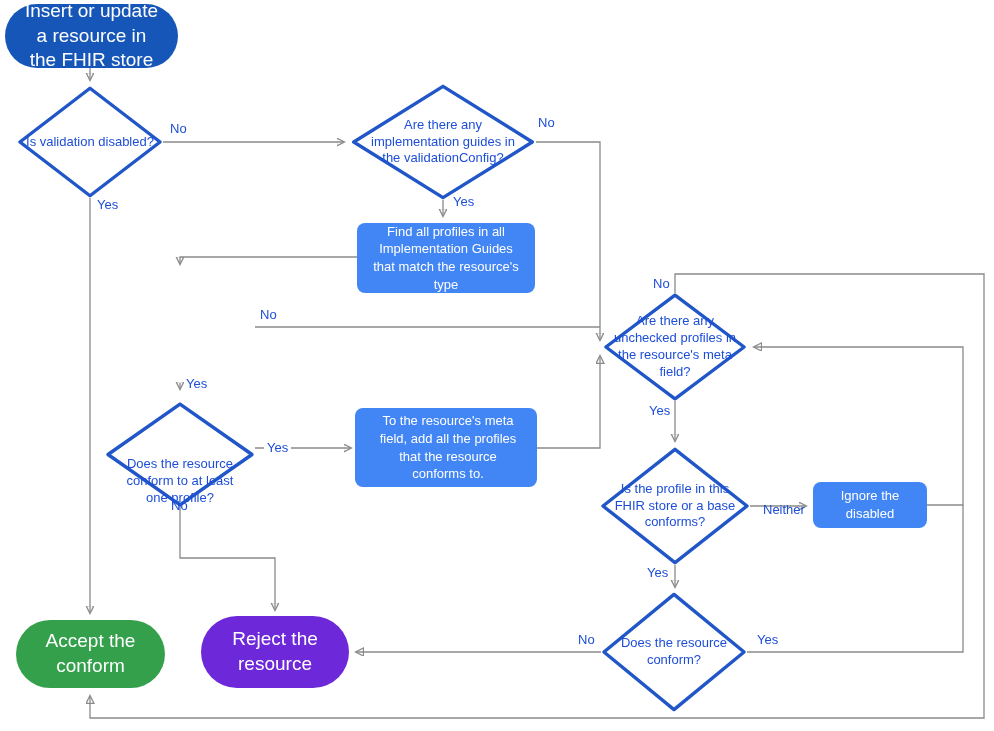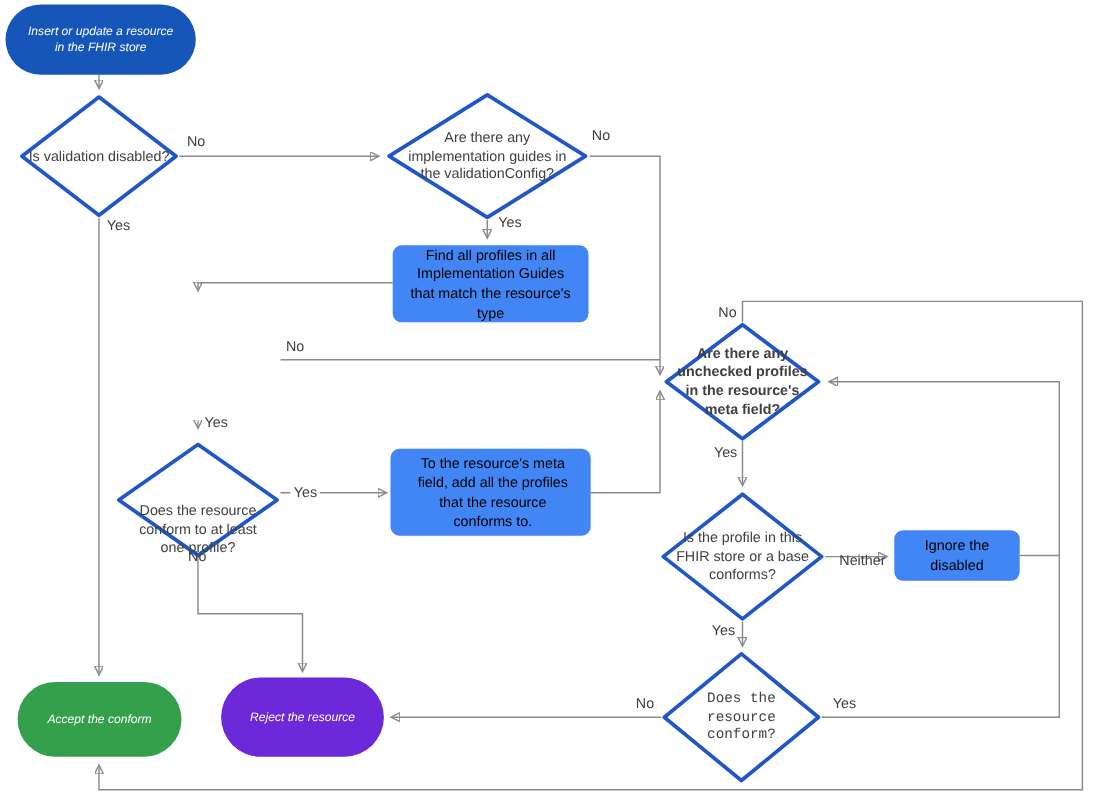--- a/index.html
+++ b/index.html
@@ -2,28 +2,28 @@
 <html><head>
 <meta charset="utf-8">
 <style>
   html,body{margin:0;padding:0;background:#ffffff;}
   .canvas{position:relative;width:994px;height:731px;background:#ffffff;overflow:hidden;
           font-family:"Liberation Sans",sans-serif;}
   .edges{position:absolute;left:0;top:0;width:994px;height:731px;}
   .edges path{fill:none;stroke:#8a8a8a;stroke-width:1.3px;}
   .node{position:absolute;display:flex;align-items:center;justify-content:center;
         text-align:center;box-sizing:border-box;}
-  .stadium{color:#ffffff;font-size:11px;line-height:1.3;padding:8px 18px;font-style:italic;}
-  .process{color:#000000;font-size:13px;line-height:1.35;border-radius:8px;padding:6px 12px;}
+  .stadium{color:#ffffff;font-size:19px;line-height:1.3;padding:8px 18px;}
+  .process{color:#ffffff;font-size:13px;line-height:1.35;border-radius:8px;padding:6px 12px;}
   .diamond{background:transparent;}
   .diamond svg{position:absolute;left:0;top:0;width:100%;height:100%;overflow:visible;}
   .diamond polygon{fill:#ffffff;stroke:#2056c7;stroke-width:3.4px;stroke-linejoin:round;
                    vector-effect:non-scaling-stroke;}
-  .dtext{position:relative;z-index:2;font-size:13px;line-height:1.3;color:#404040;padding:0 14px;}
-  .elabel{position:absolute;font-size:13px;color:#404040;z-index:3;white-space:nowrap;}
+  .dtext{position:relative;z-index:2;font-size:13px;line-height:1.3;color:#1d4ed8;padding:0 14px;}
+  .elabel{position:absolute;font-size:13px;color:#1d4ed8;z-index:3;white-space:nowrap;}
   .elabel.onLine{background:#ffffff;padding:0 3px;}
 </style>
 </head>
 <body>
 
 <div class="canvas">
 
   <svg class="edges">
     <defs>
       <marker id="arr" markerWidth="10" markerHeight="9" refX="7.5" refY="4" orient="auto" markerUnits="userSpaceOnUse">
@@ -81,39 +81,39 @@
   </div>
 
   <div class="node process" style="left:355px;top:408px;width:182px;height:79px;background:#4285F4;padding-left:16px;">
     <span>To the resource's meta field, add all the profiles that the resource conforms to.</span>
   </div>
 
   <div class="node diamond" style="left:603px;top:293px;width:144px;height:108px;">
     <svg viewBox="0 0 100 100" preserveAspectRatio="none">
         <polygon points="50,2 98,50 50,98 2,50"></polygon>
       </svg>
-    <span class="dtext" style="padding:0 8px;font-weight:bold;">Are there any unchecked profiles in the resource's meta field?</span>
+    <span class="dtext" style="padding:0 8px;">Are there any unchecked profiles in the resource's meta field?</span>
   </div>
 
   <div class="node diamond" style="left:600px;top:447px;width:150px;height:118px;">
     <svg viewBox="0 0 100 100" preserveAspectRatio="none">
         <polygon points="50,2 98,50 50,98 2,50"></polygon>
       </svg>
     <span class="dtext" style="padding:0 10px;">Is the profile in this FHIR store or a base conforms?</span>
   </div>
 
   <div class="node process" style="left:813px;top:482px;width:114px;height:46px;background:#4285F4;">
     <span>Ignore the disabled</span>
   </div>
 
   <div class="node diamond" style="left:601px;top:592px;width:146px;height:120px;">
     <svg viewBox="0 0 100 100" preserveAspectRatio="none">
         <polygon points="50,2 98,50 50,98 2,50"></polygon>
       </svg>
-    <span class="dtext" style="padding:0 18px;font-family:Liberation Mono, monospace;">Does the resource conform?</span>
+    <span class="dtext" style="padding:0 18px;">Does the resource conform?</span>
   </div>
 
   <div class="node stadium" style="left:16px;top:620px;width:149px;height:68px;background:#34A04C;border-radius:34px;">
     <span>Accept the conform</span>
   </div>
 
   <div class="node stadium" style="left:201px;top:616px;width:148px;height:72px;background:#6d28d9;border-radius:36px;">
     <span>Reject the resource</span>
   </div>
 

